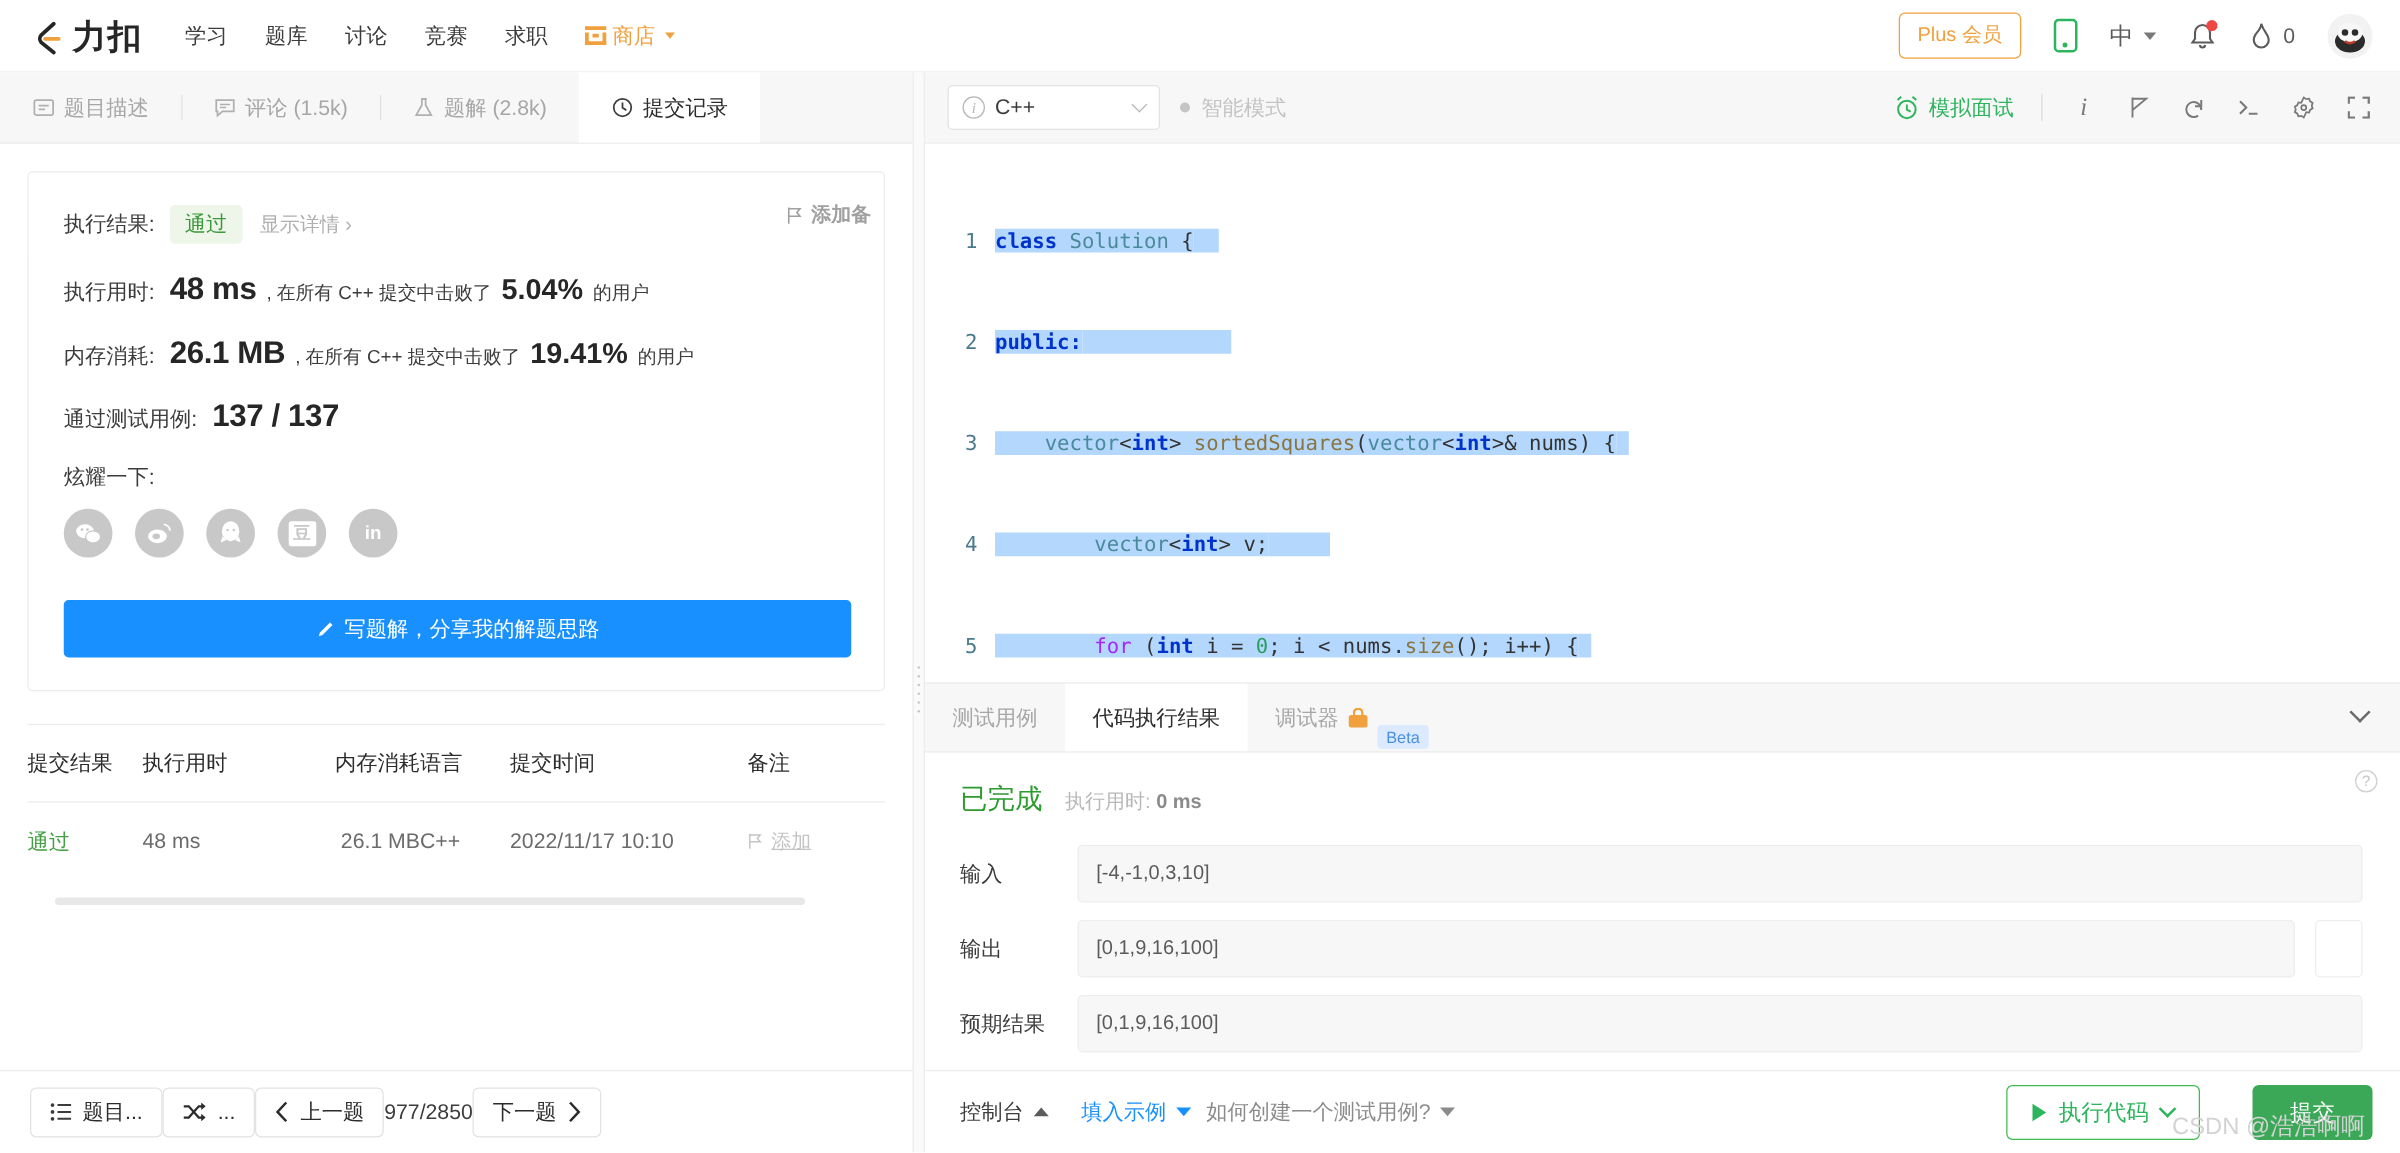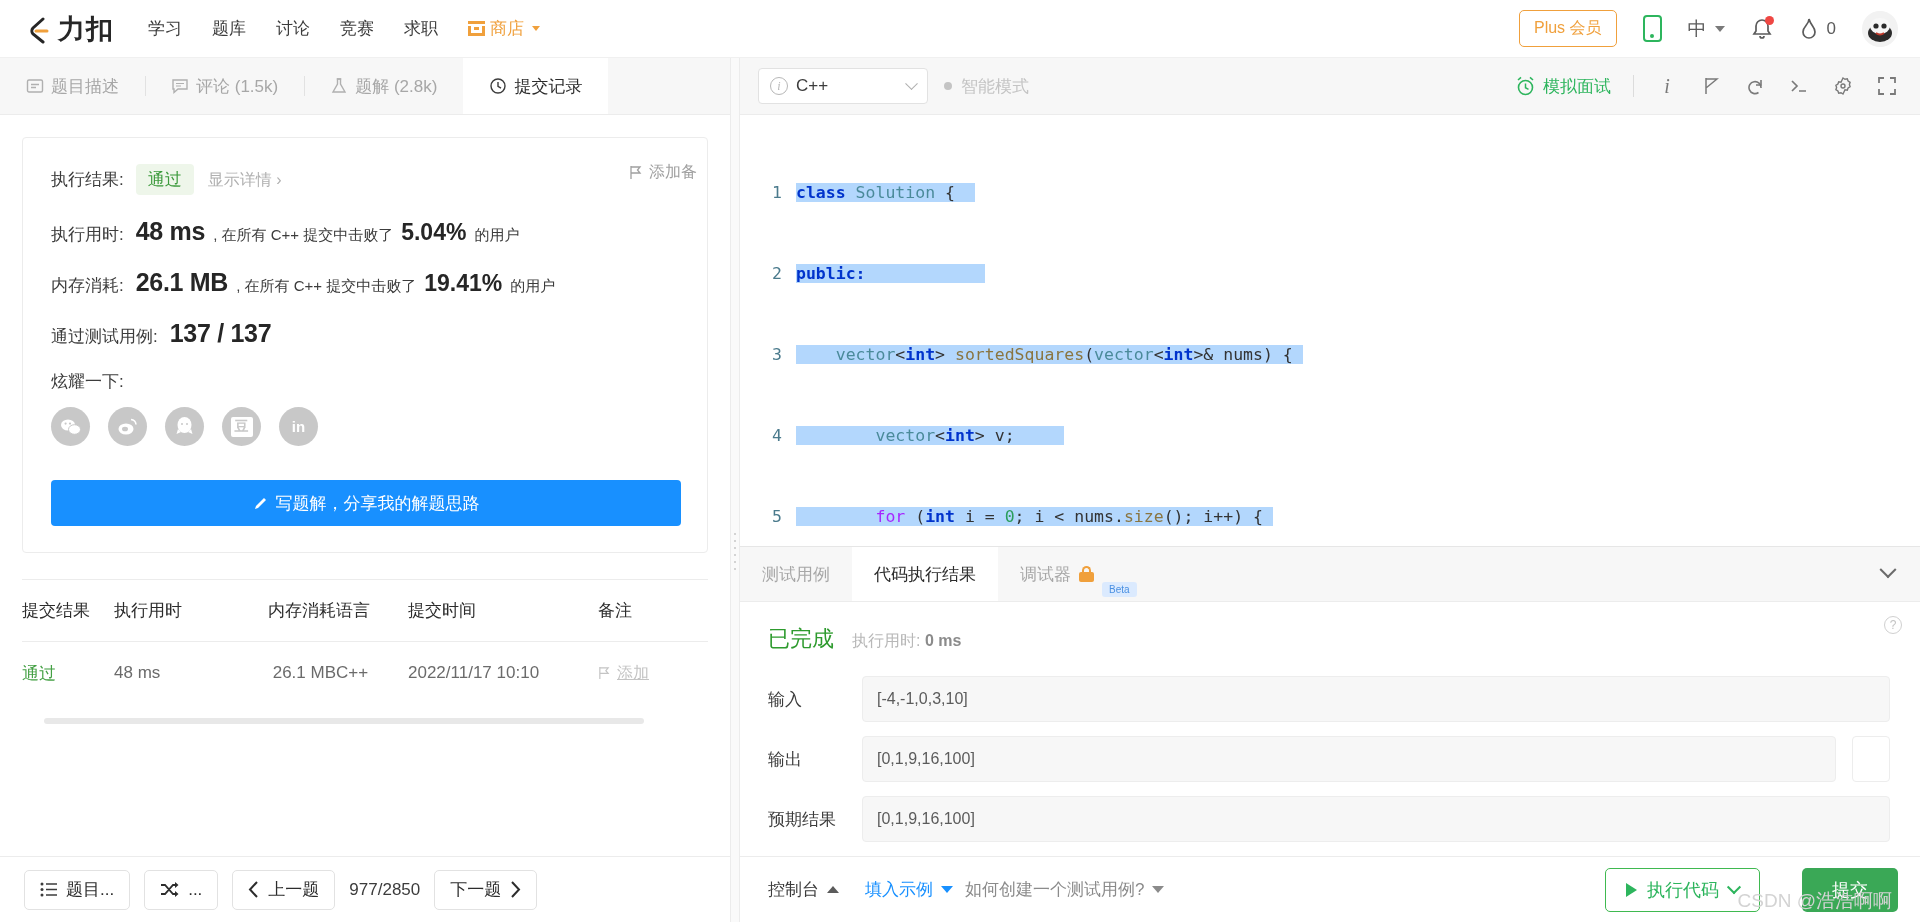--- a/index.html
+++ b/index.html
@@ -68,21 +68,21 @@
   .rrow { display: flex; align-items: baseline; margin-bottom: 22px; font-size: 17px; color: #3c3c3c; }
   .rrow:last-child { margin-bottom: 0; }
   .rlabel { color: #3c3c3c; font-size: 17px; margin-right: 12px; white-space: nowrap; }
   .pass-pill { background: #eef6ea; color: #3c9a3c; font-size: 17px; padding: 4px 12px; border-radius: 4px; }
   .detail-link { color: #b0b0b0; font-size: 16px; margin-left: 14px; cursor: pointer; white-space: nowrap; }
   .big { font-size: 25px; font-weight: 700; color: #262626; letter-spacing: -0.3px; }
   .mid { font-size: 15px; color: #3c3c3c; }
   .pct { font-size: 23px; font-weight: 700; color: #262626; }
   .addnote {
     position: absolute; right: -14px; top: 24px; display: flex; align-items: center; gap: 7px;
-    color: #a0a0a0; font-size: 16px; cursor: pointer; white-space: nowrap; overflow: hidden; width: 92px;
+    color: #a0a0a0; font-size: 16px; cursor: pointer; white-space: nowrap; overflow: hidden; width: 92px; font-weight: bold;
   }
   .share-title { font-size: 17px; color: #3c3c3c; margin: 4px 0 14px 0; }
   .share-row { display: flex; gap: 18px; }
   .share-icon {
     width: 39px; height: 39px; border-radius: 50%; background: #c8c8c8;
     display: flex; align-items: center; justify-content: center; color: #fff; cursor: pointer;
     font-size: 15px; font-weight: 700;
   }
   .write-btn {
     margin: 34px 0 0 0; height: 46px; background: #1890ff; color: #fff; border-radius: 4px;
@@ -98,21 +98,21 @@
   .c2 { width: 112px; flex: 0 0 112px; text-align: right; }
   .c3 { width: 72px; flex: 0 0 72px; }
   .c4 { width: 190px; flex: 0 0 190px; }
   .c5 { flex: 1; }
   .status-pass { color: #44a044; cursor: pointer; }
   .row-note { display: flex; align-items: center; gap: 7px; color: #c4c4c4; font-size: 16px; text-decoration: underline; }
   .hscroll { margin: 14px 22px 0 22px; height: 6px; background: #e8e8e8; border-radius: 3px; width: 600px; }
 
   .left-footer {
     height: 66px; flex: 0 0 66px; border-top: 1px solid #ececec; background: #fff;
-    display: flex; align-items: center; gap: 14px; padding: 0 24px; margin-top: 21px;
+    display: flex; align-items: center; padding: 0 24px; margin-top: 21px;
   }
   .fbtn {
     height: 40px; border: 1px solid #e2e2e2; border-radius: 5px; background: #fff;
     display: flex; align-items: center; gap: 9px; padding: 0 15px; font-size: 17px; color: #2c2c2c; cursor: pointer; white-space: nowrap;
   }
   .counter { font-size: 17px; color: #3c3c3c; white-space: nowrap; }
 
   
   .splitter { width: 10px; flex: 0 0 10px; background: #fafafa; border-left: 1px solid #ececec; border-right: 1px solid #ececec; position: relative; cursor: col-resize; }
   .splitter .dots { position: absolute; left: 50%; top: 55%; transform: translateX(-50%); display: flex; flex-direction: column; gap: 5px; }
@@ -153,21 +153,21 @@
   .ind { color: #cfcfcf; }
 
   
   .console { flex: 0 0 360px; border-top: 1px solid #e6e6e6; display: flex; flex-direction: column; background: #fff; position: relative; }
   .ctabs { height: 55px; flex: 0 0 55px; background: #f7f7f7; display: flex; align-items: stretch; border-bottom: 1px solid #ececec; position: relative; }
   .ctab { display: flex; align-items: center; gap: 8px; padding: 0 22px; font-size: 17px; color: #a7a7a7; cursor: pointer; white-space: nowrap; }
   .ctab.active { background: #fff; color: #2c2c2c; }
   .lock { width: 15px; height: 16px; position: relative; display: inline-block; }
   .lock .bd { position: absolute; bottom: 0; left: 0; width: 15px; height: 10px; background: #f0a03c; border-radius: 2px; }
   .lock .sh { position: absolute; top: 0; left: 3px; width: 9px; height: 8px; border: 2px solid #f0a03c; border-bottom: 0; border-radius: 5px 5px 0 0; }
-  .beta { background: #dbeafe; color: #4a90e2; font-size: 10px; padding: 2px 7px; border-radius: 3px; margin-top: 30px; }
+  .beta { background: #dbeafe; color: #4a90e2; font-size: 13px; padding: 2px 7px; border-radius: 3px; margin-top: 30px; }
   .collapse { margin-left: auto; display: flex; align-items: center; padding-right: 26px; cursor: pointer; }
   .chev-d { width: 12px; height: 12px; border-right: 2px solid #6b6b6b; border-bottom: 2px solid #6b6b6b; transform: rotate(45deg) translate(-3px,-3px); }
 
   .cbody { flex: 1; padding: 22px 30px 0 28px; overflow: hidden; position: relative; }
   .status-line { display: flex; align-items: baseline; gap: 18px; margin-bottom: 22px; }
   .done { color: #2e9b2e; font-size: 22px; }
   .rt { color: #b8b8b8; font-size: 16px; }
   .rt b { color: #8b8b8b; font-weight: 700; }
   .io-row { display: flex; align-items: center; margin-bottom: 14px; gap: 16px; }
   .io-label { width: 78px; flex: 0 0 78px; font-size: 17px; color: #3c3c3c; font-family: Liberation Mono, monospace; }

